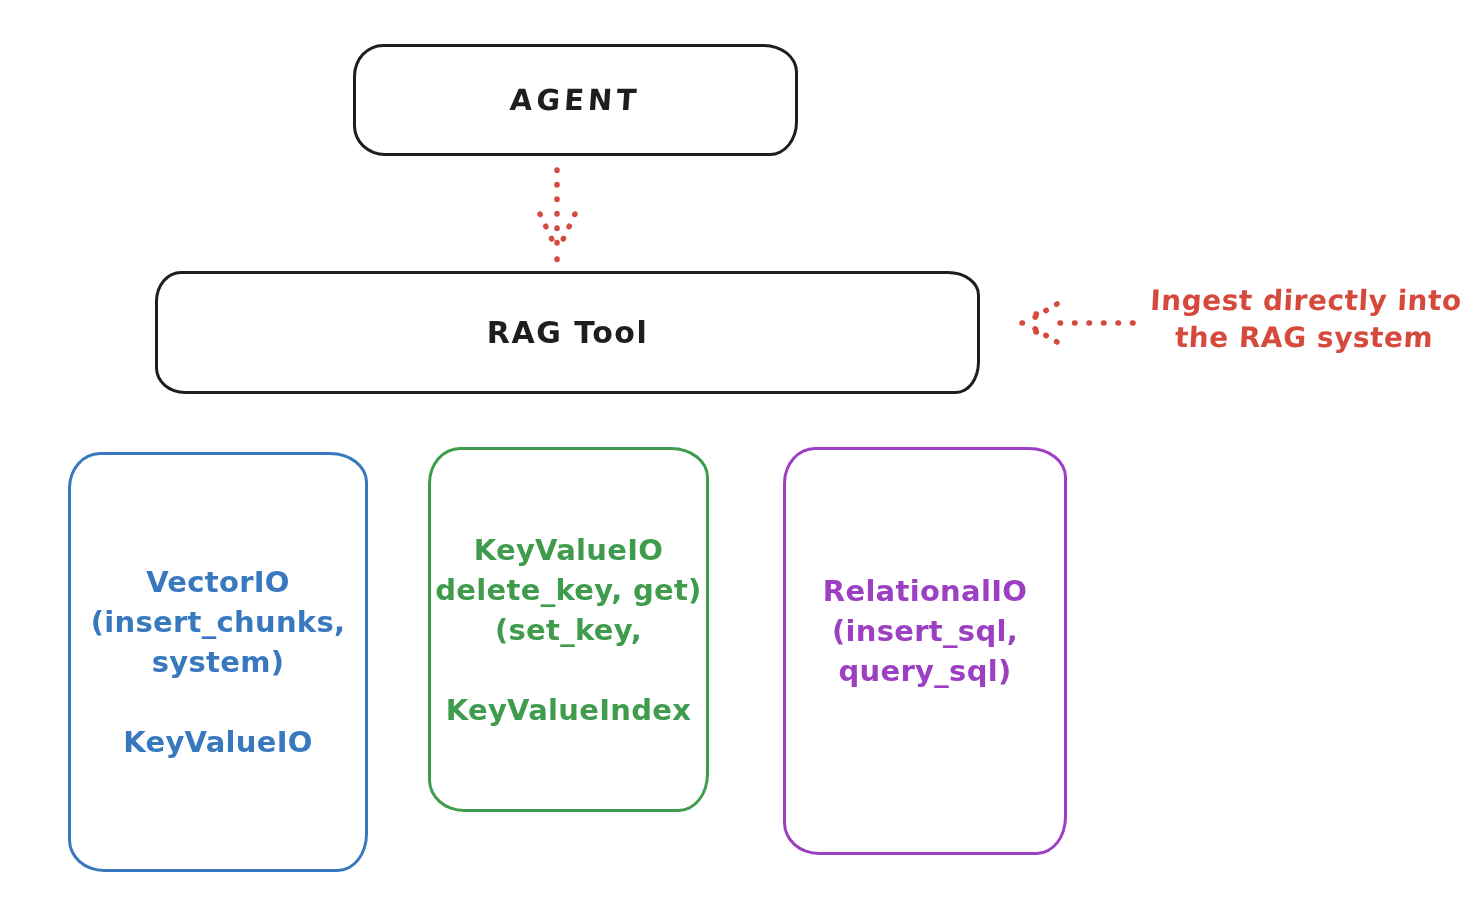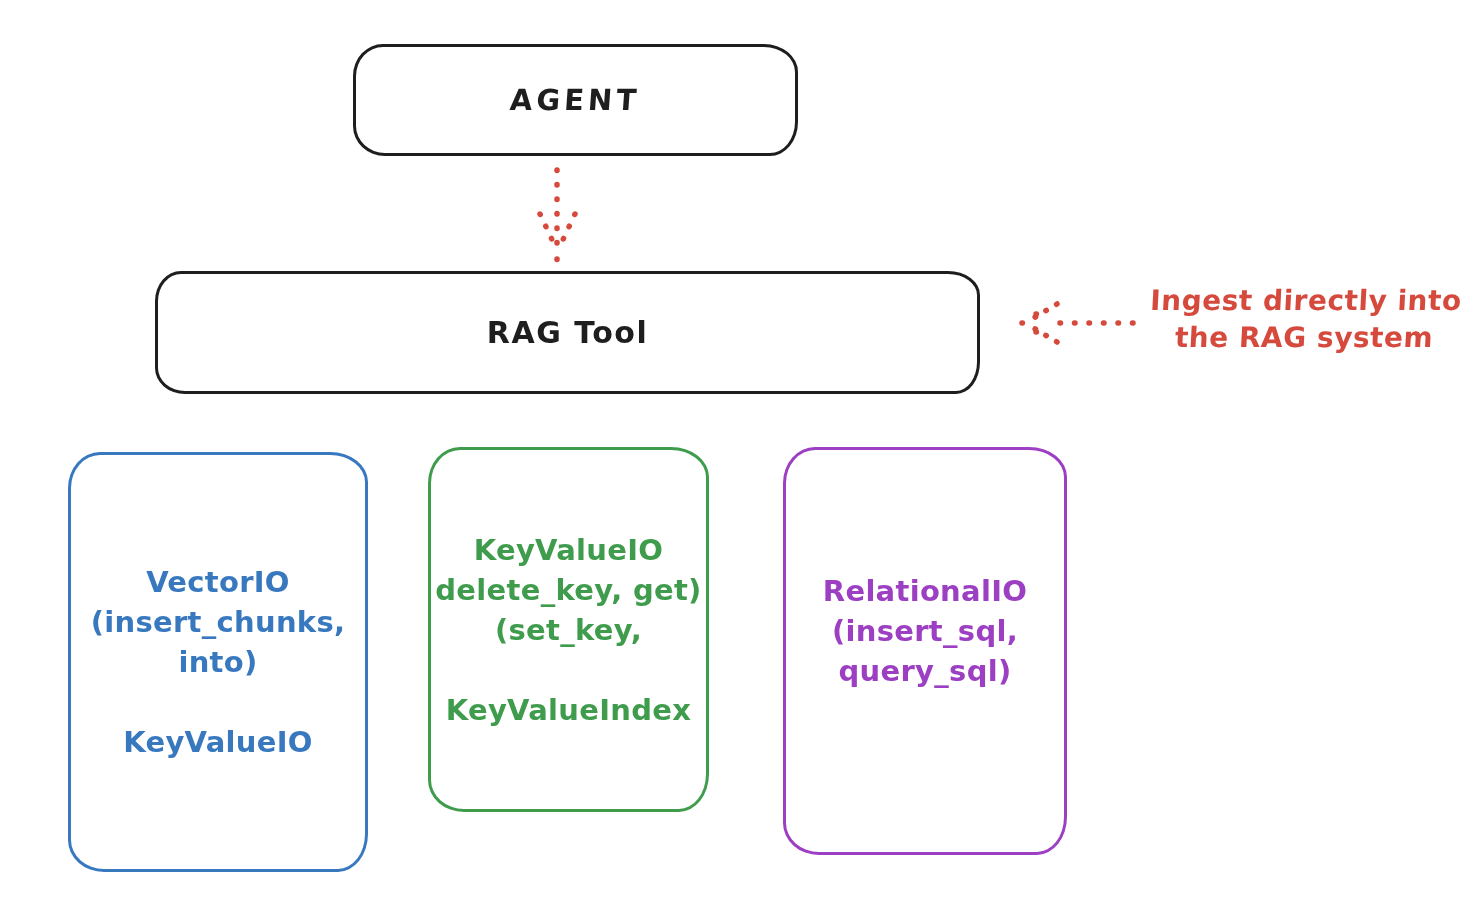--- a/index.html
+++ b/index.html
@@ -119,21 +119,21 @@
       <path d="M1057 342 L1027 324" stroke-dasharray="0.5 12"></path>
       <path d="M1022 323 L1022.4 323"></path>
       <path d="M1036 314 L1036.4 314"></path>
       <path d="M1036 332 L1036.4 332"></path>
     </g>
   </svg>
 
   <div class="storage-box box-blue" style="--c: #3878bf;">
     <div>VectorIO</div>
     <div>(insert_chunks,</div>
-    <div>into)</div>
+    <div>system)</div>
     <div class="gap"></div>
     <div>KeyValueIO</div>
   </div>
 
   <div class="storage-box box-green" style="--c: #3f9c4c;">
     <div>KeyValueIO</div>
     <div>delete_key, get)</div>
     <div>(set_key,</div>
     <div class="gap"></div>
     <div>KeyValueIndex</div>

